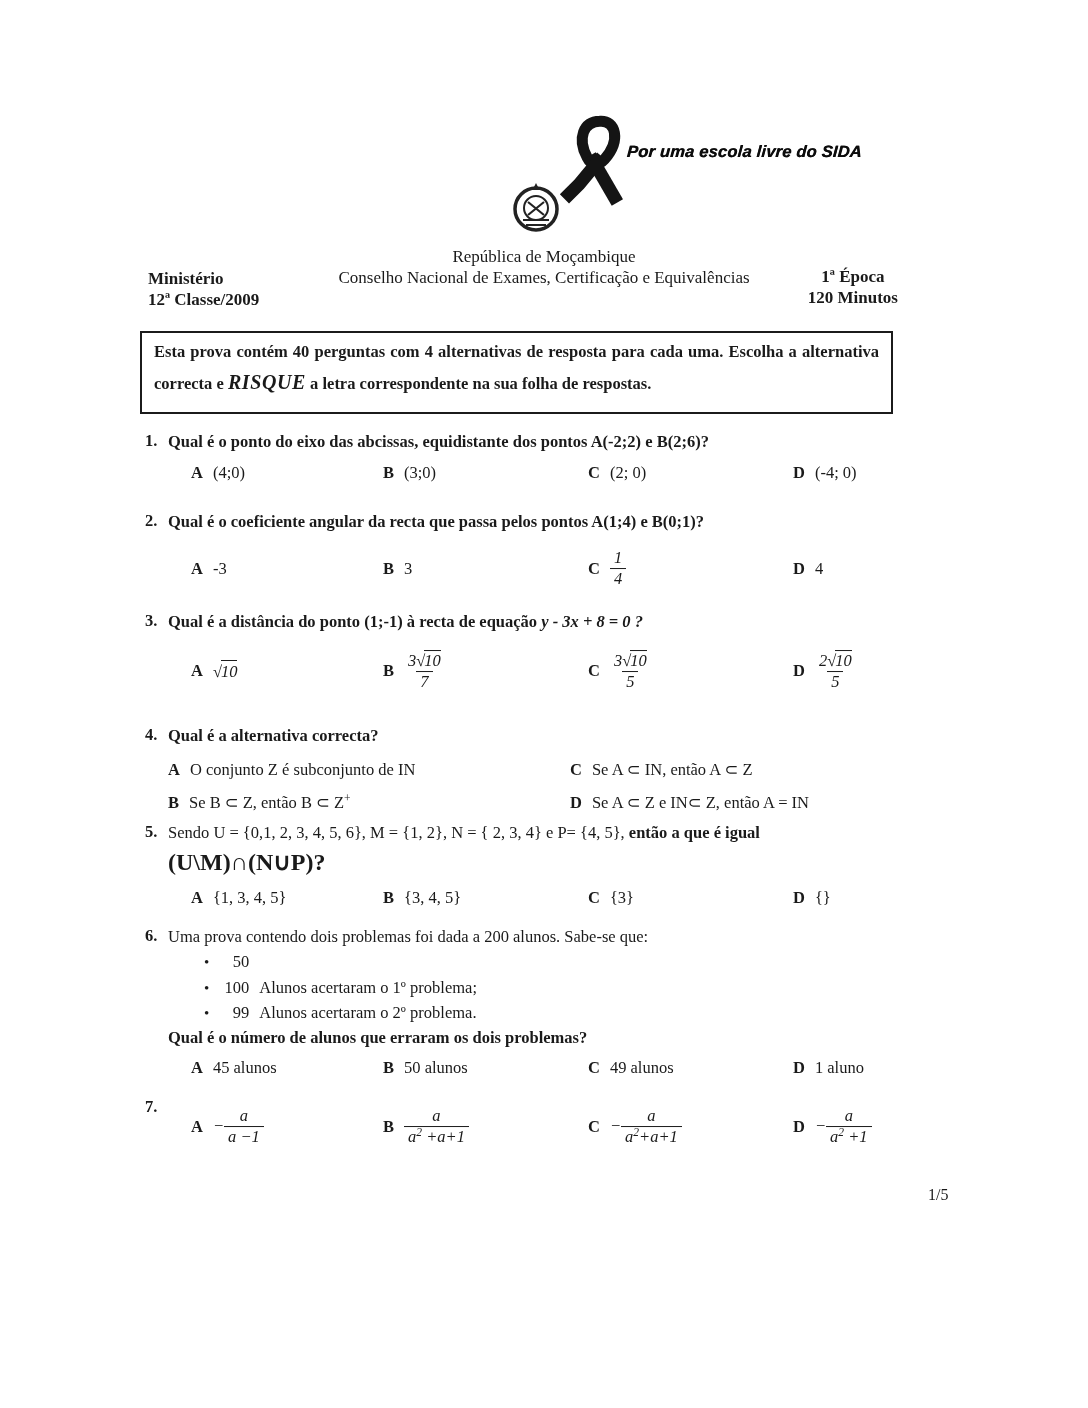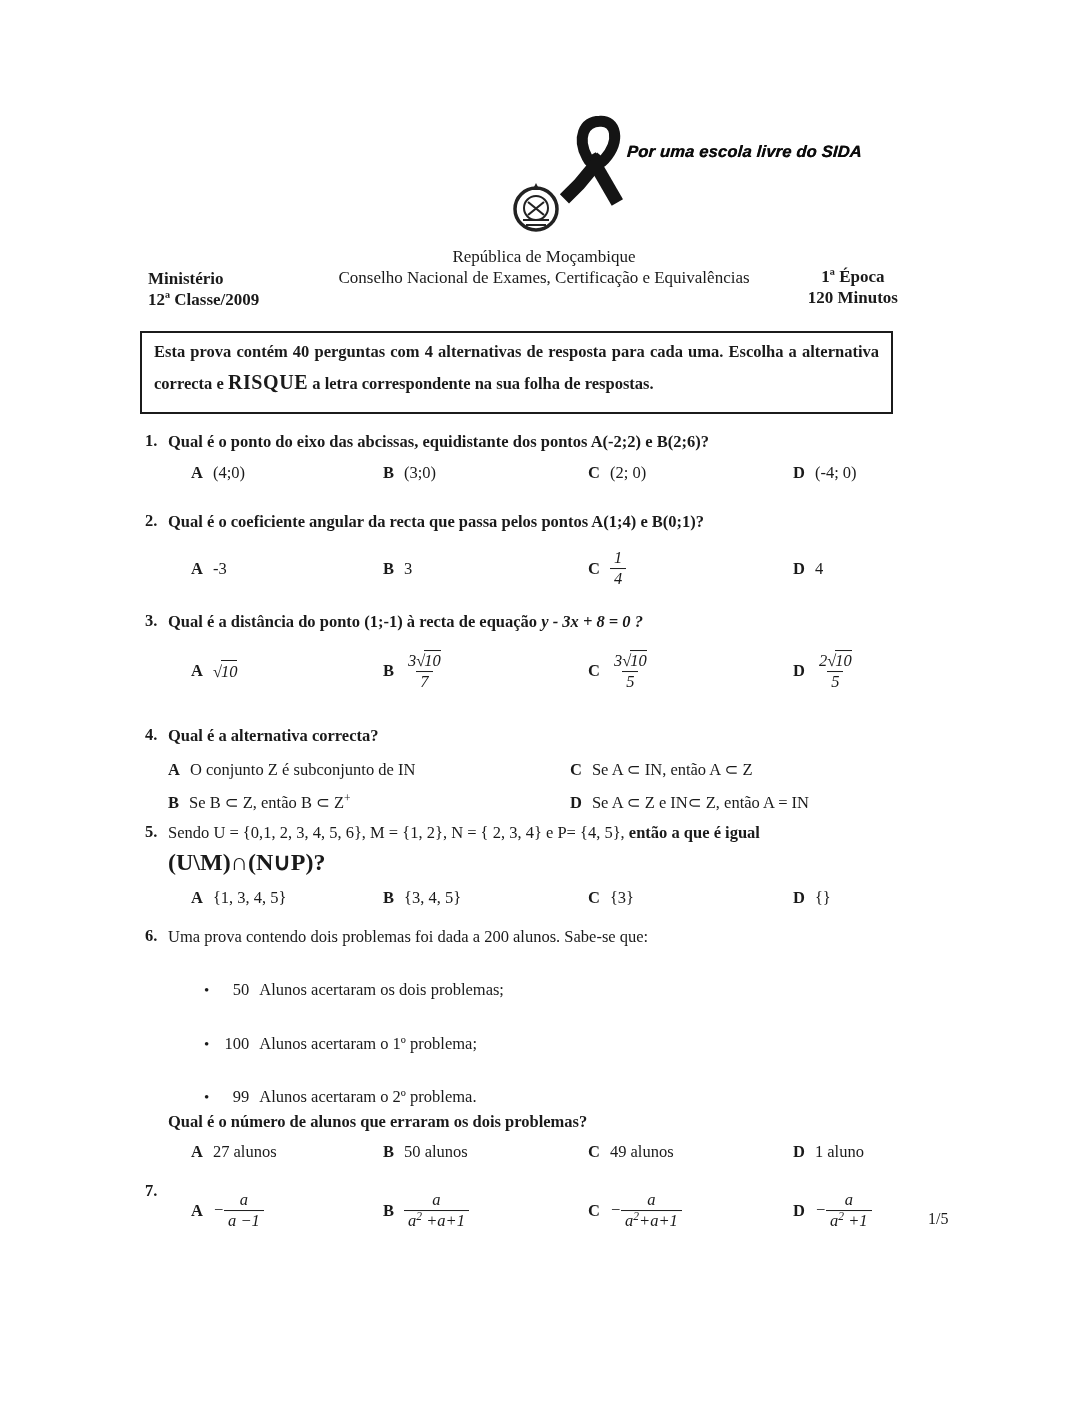--- a/index.html
+++ b/index.html
@@ -41,21 +41,21 @@
   }
 
   
   .instructions {
     position:absolute; left:140px; top:331px; width:753px;
     border:2px solid #1b1b1b;
     padding:6px 12px 14px 12px;
     font-weight:bold; font-size:16.5px; line-height:1.62;
     text-align:justify;
   }
-  .risque { font-size:20px; letter-spacing:.6px; }
+  .risque { font-style:italic; font-size:20px; letter-spacing:.6px; }
 
   
   .questions { position:absolute; left:145px; top:430px; width:770px; }
   .question { position:relative; padding-left:23px; font-size:16.5px; }
   .question:nth-of-type(2){ margin-top:24px; }
   .question:nth-of-type(3){ margin-top:12px; }
   .question:nth-of-type(4){ margin-top:22px; }
   .question:nth-of-type(5){ margin-top:8px; }
   .question:nth-of-type(6){ margin-top:14px; }
   .question:nth-of-type(7){ margin-top:16px; }
@@ -85,24 +85,24 @@
     display:inline-flex; flex-direction:column; align-items:center;
     vertical-align:middle; line-height:1.12; text-align:center;
   }
   .frac .num { padding:0 4px 1px 4px; }
   .frac .den { padding:1px 4px 0 4px; border-top:1.6px solid #1b1b1b; }
   sup { font-size:11.5px; line-height:0; }
   .sqrt { white-space:nowrap; }
   .sqrt .rad { display:inline-block; border-top:1.6px solid #1b1b1b; padding-top:1px; margin-left:-1px; }
 
   .bullet-row { display:flex; gap:10px; padding-left:36px; line-height:1.55; align-items:baseline; }
-  .bullet-num { min-width:30px; text-align:right;margin-top:28px; }
+  .bullet-num { min-width:30px; text-align:right; }
   .dot { font-size:15px; }
 
-  .page-number { position:absolute; left:928px; top:1186px; font-size:16px;margin-top:24px; }
+  .page-number { position:absolute; left:928px; top:1186px; font-size:16px; }
 </style>
 </head>
 <body>
 
 <div class="ribbon">
   <svg width="108" height="100" viewBox="0 0 108 100">
     <g transform="rotate(6 52 45)" stroke="#141414" fill="none">
       <path d="M52 9 C68 6 75 26 61 46 C55 54 48 54 43 46 C31 28 36 11 52 9 Z" stroke-width="11"></path>
       <path d="M46 44 L78 88" stroke-width="13"></path>
       <path d="M58 44 L38 74 L25 90" stroke-width="13"></path>
@@ -270,37 +270,36 @@
         </div>
       </div>
     </div>
     <div class="question">
       <span class="q-num b">6.</span>
       <div class="q-body">
         <div class="q-line"><span>Uma prova contendo dois problemas foi dada a 200 alunos. Sabe-se que:</span></div>
         <div class="bullet-row">
           <span class="dot">•</span>
           <span class="bullet-num">50</span>
-          <span class="bullet-text">Alunos acertaram os dois problemas;</span>
         </div>
         <div class="bullet-row">
           <span class="dot">•</span>
           <span class="bullet-num">100</span>
           <span class="bullet-text">Alunos acertaram o 1º problema;</span>
         </div>
         <div class="bullet-row">
           <span class="dot">•</span>
           <span class="bullet-num">99</span>
           <span class="bullet-text">Alunos acertaram o 2º problema.</span>
         </div>
         <div class="q-line"><span class="b ">Qual é o número de alunos que erraram os dois problemas?</span></div>
         <div class="opt-row" style="height: 24px;">
           <div class="opt" style="left: 23px;">
             <span class="opt-label">A</span>
-            <span class="opt-value">27 alunos</span>
+            <span class="opt-value">45 alunos</span>
           </div>
           <div class="opt" style="left: 215px;">
             <span class="opt-label">B</span>
             <span class="opt-value">50 alunos</span>
           </div>
           <div class="opt" style="left: 420px;">
             <span class="opt-label">C</span>
             <span class="opt-value">49 alunos</span>
           </div>
           <div class="opt" style="left: 625px;">

